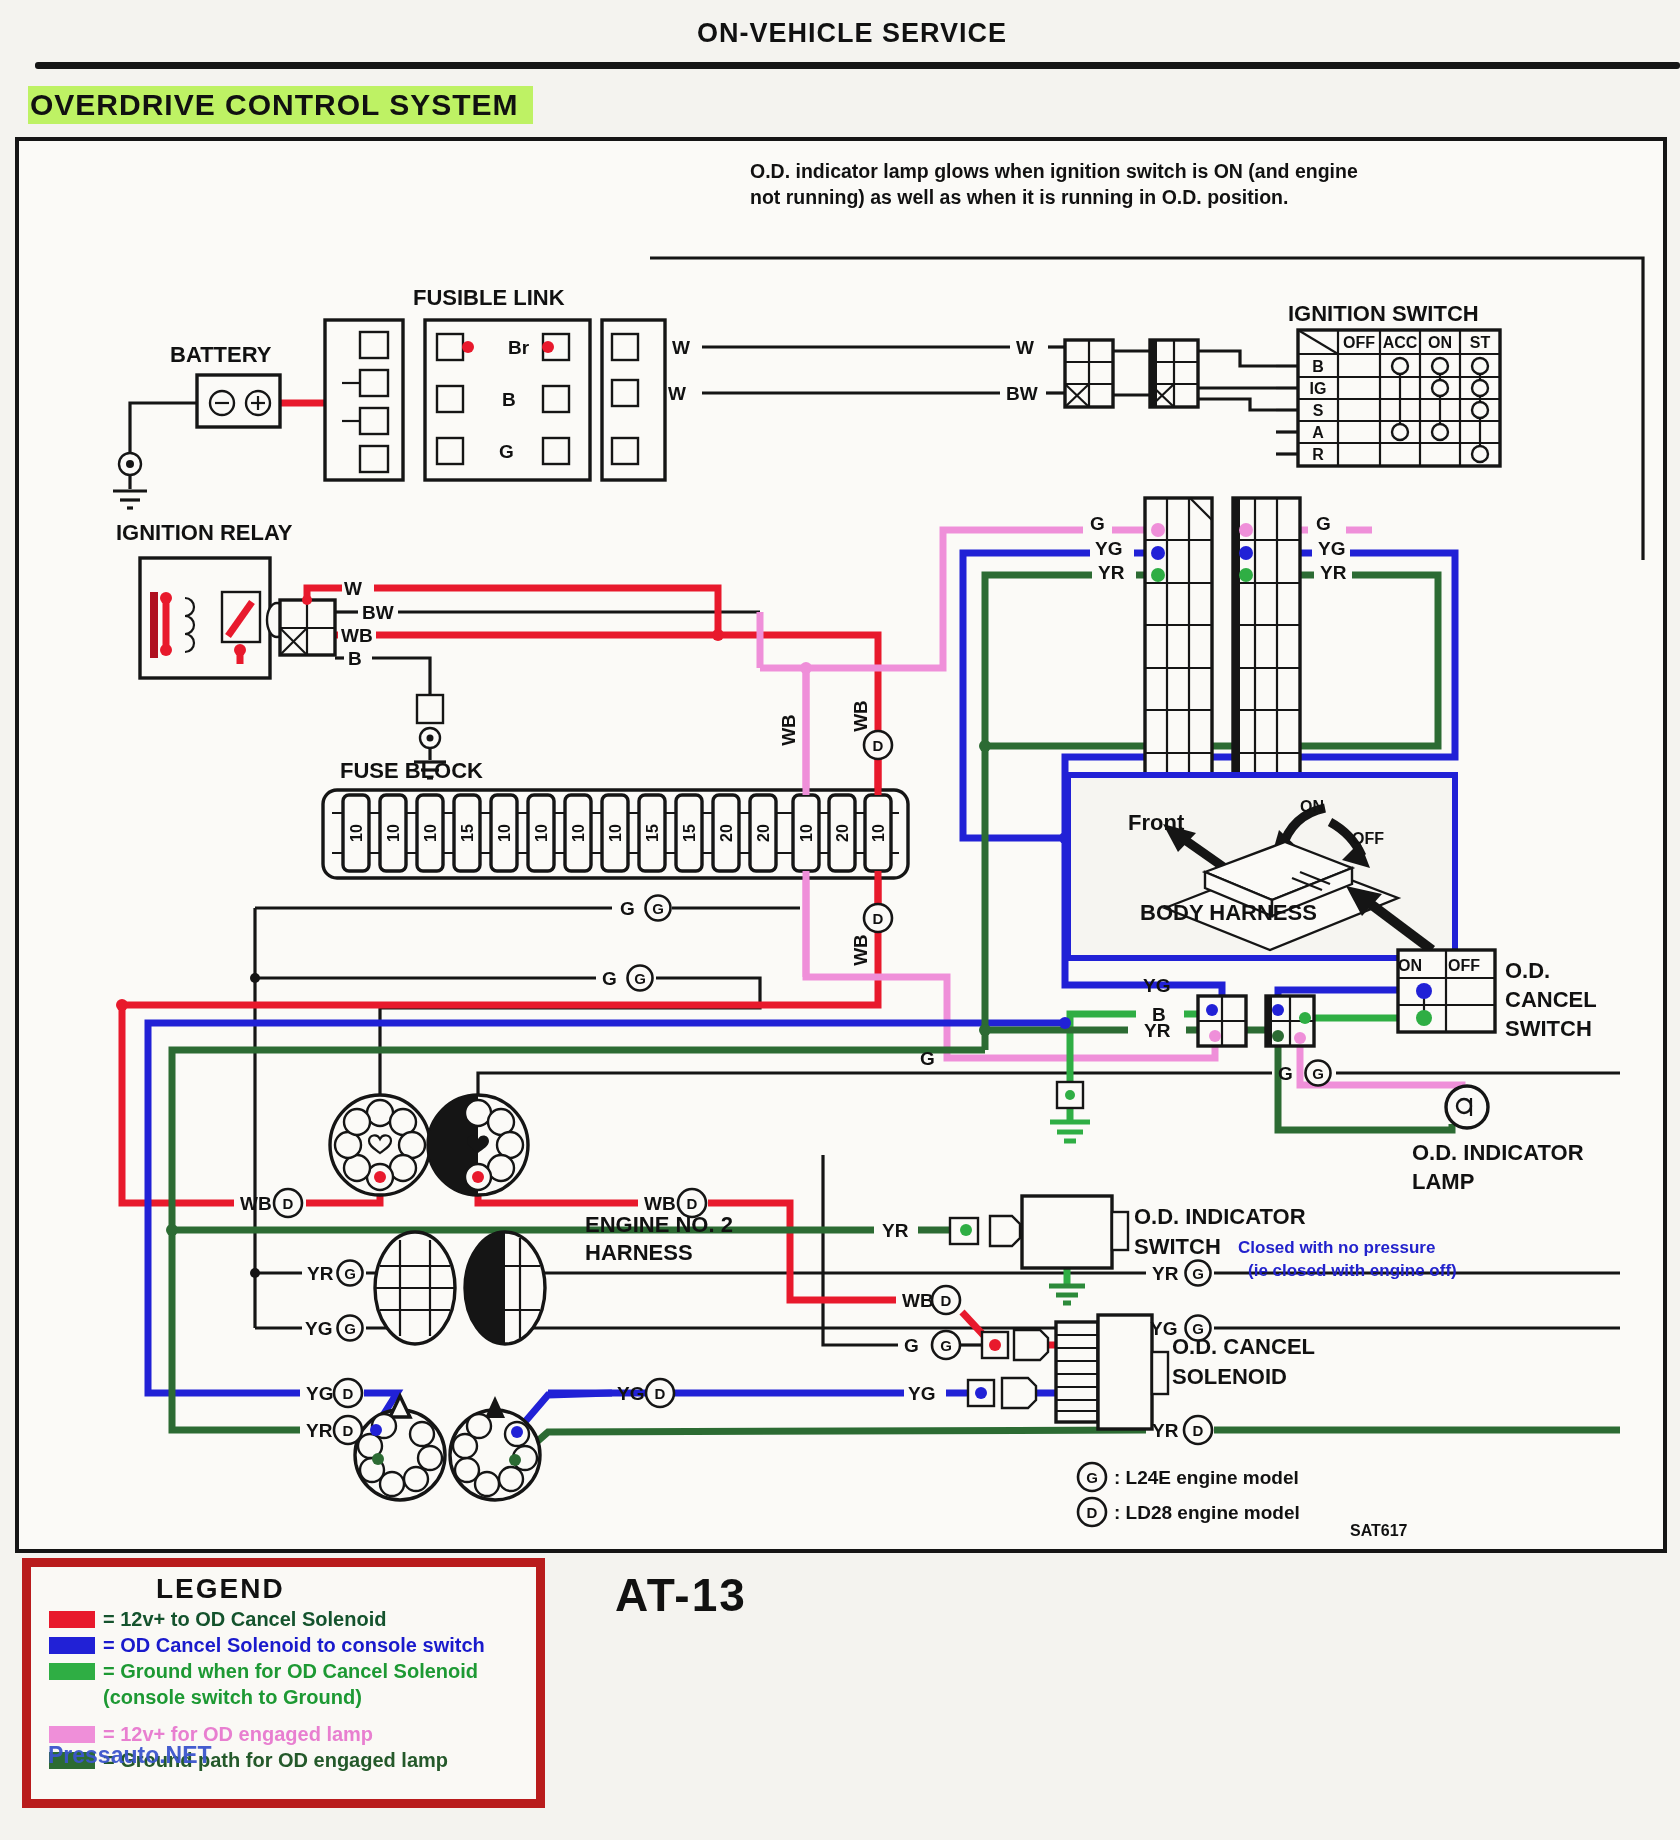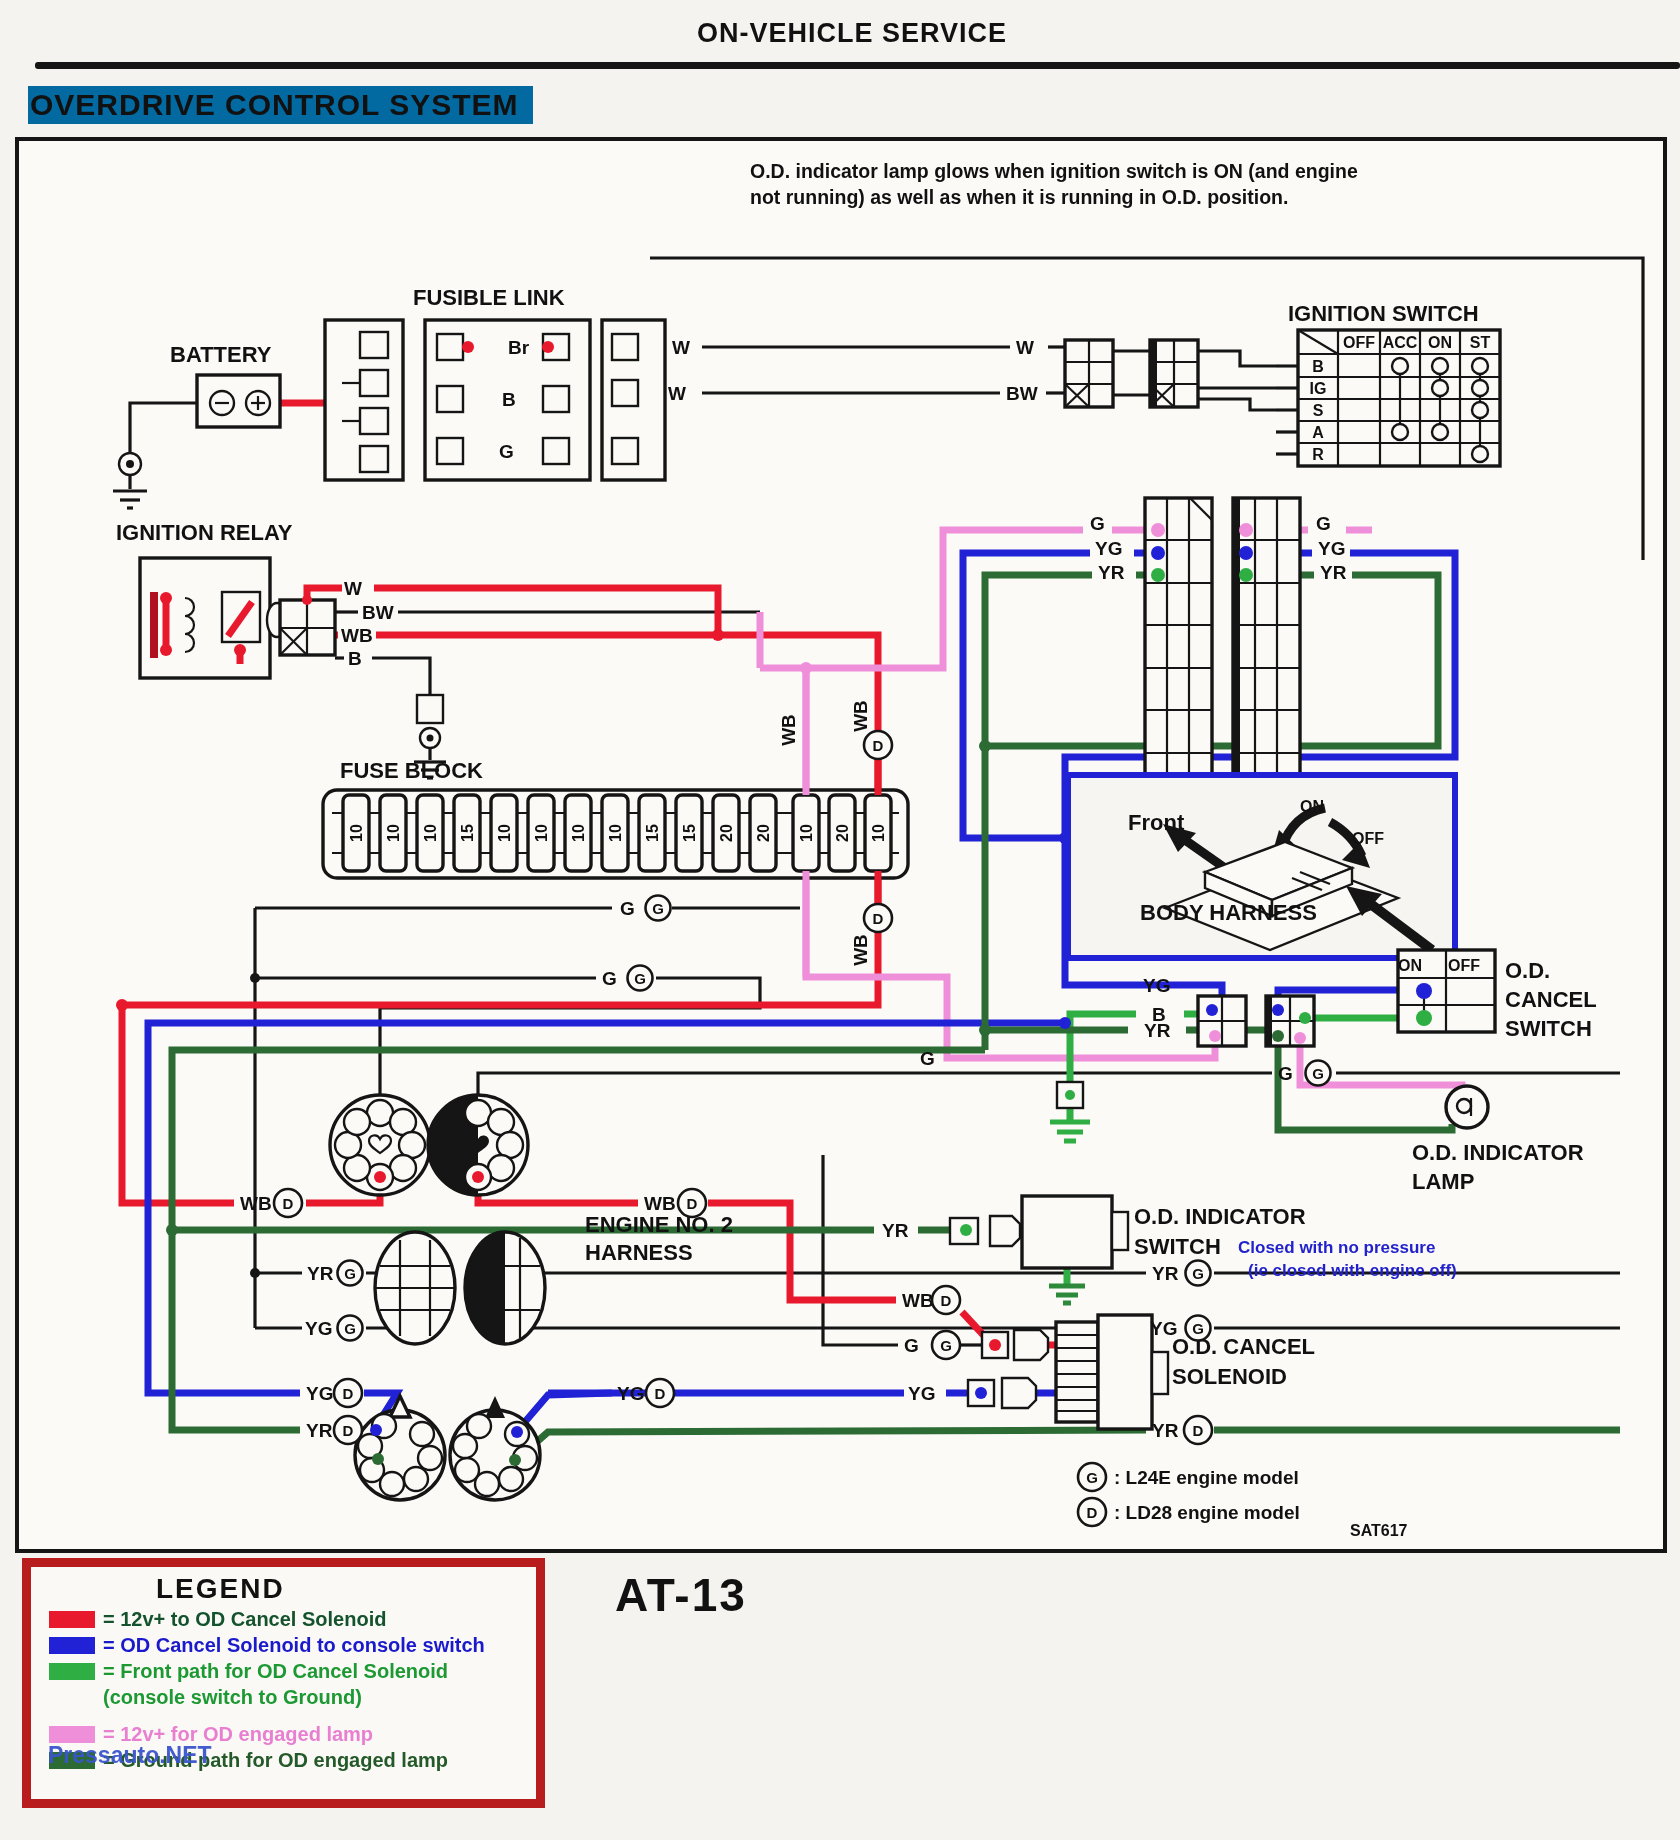--- a/index.html
+++ b/index.html
@@ -1,20 +1,20 @@
 <!DOCTYPE html>
 <html><head>
 <meta charset="utf-8">
 <style>
   html,body{margin:0;padding:0;background:#f4f3ef;width:1680px;height:1840px;position:relative;
     font-family:"Liberation Sans",sans-serif;color:#111;}
   .abs{position:absolute;}
   #header-title{top:18px;left:12px;width:1680px;text-align:center;font-size:27px;font-weight:bold;letter-spacing:1px;}
   #top-rule{top:62px;left:35px;width:1645px;height:7px;background:#151515;border-radius:3px;}
-  #page-title{top:86px;left:28px;font-size:30px;font-weight:bold;letter-spacing:1px;background:#0369a1;padding:2px 14px 2px 2px;}
+  #page-title{top:86px;left:28px;font-size:30px;font-weight:bold;letter-spacing:1px;background:#bef264;padding:2px 14px 2px 2px;}
   #note{top:158px;left:750px;width:660px;font-size:19.5px;font-weight:bold;line-height:1.35;}
   #diagram-frame{top:137px;left:15px;width:1644px;height:1408px;border:4px solid #151515;background:#fbfaf7;}
   svg text{dominant-baseline:central;fill:#111;font-family:"Liberation Sans",sans-serif;font-weight:bold;}
   .t-comp{font-size:22px;}
   .t-wire{font-size:19px;}
   .t-sm{font-size:16px;}
   .t-circ{font-size:15px;}
   .t-note{font-size:17px;fill:#2222cc;}
   .wk{stroke:#151515;stroke-width:3.2;fill:none;}
   .wk2{stroke:#151515;stroke-width:2.2;fill:none;}
@@ -658,21 +658,21 @@
   <div class="leg-row">
     <div class="leg-swatch" style="background-color: rgb(232, 25, 44);"></div>
     <span style="color: #14532d;">= 12v+ to OD Cancel Solenoid</span>
   </div>
   <div class="leg-row">
     <div class="leg-swatch" style="background-color: rgb(33, 33, 214);"></div>
     <span style="color: rgb(26, 26, 204);">= OD Cancel Solenoid to console switch</span>
   </div>
   <div class="leg-row">
     <div class="leg-swatch" style="background-color: rgb(47, 174, 68);"></div>
-    <span style="color: rgb(29, 153, 51);">= Front path for OD Cancel Solenoid</span>
+    <span style="color: rgb(29, 153, 51);">= Ground when for OD Cancel Solenoid</span>
   </div>
   <div class="leg-row leg-cont">
     <span style="color: rgb(29, 153, 51);">(console switch to Ground)</span>
   </div>
   <div class="leg-row" style="margin-top:14px">
     <div class="leg-swatch" style="background-color: rgb(239, 143, 217);"></div>
     <span style="color: rgb(232, 127, 208);">= 12v+ for OD engaged lamp</span>
   </div>
   <div class="leg-row">
     <div class="leg-swatch" style="background-color: rgb(44, 107, 51);"></div>

